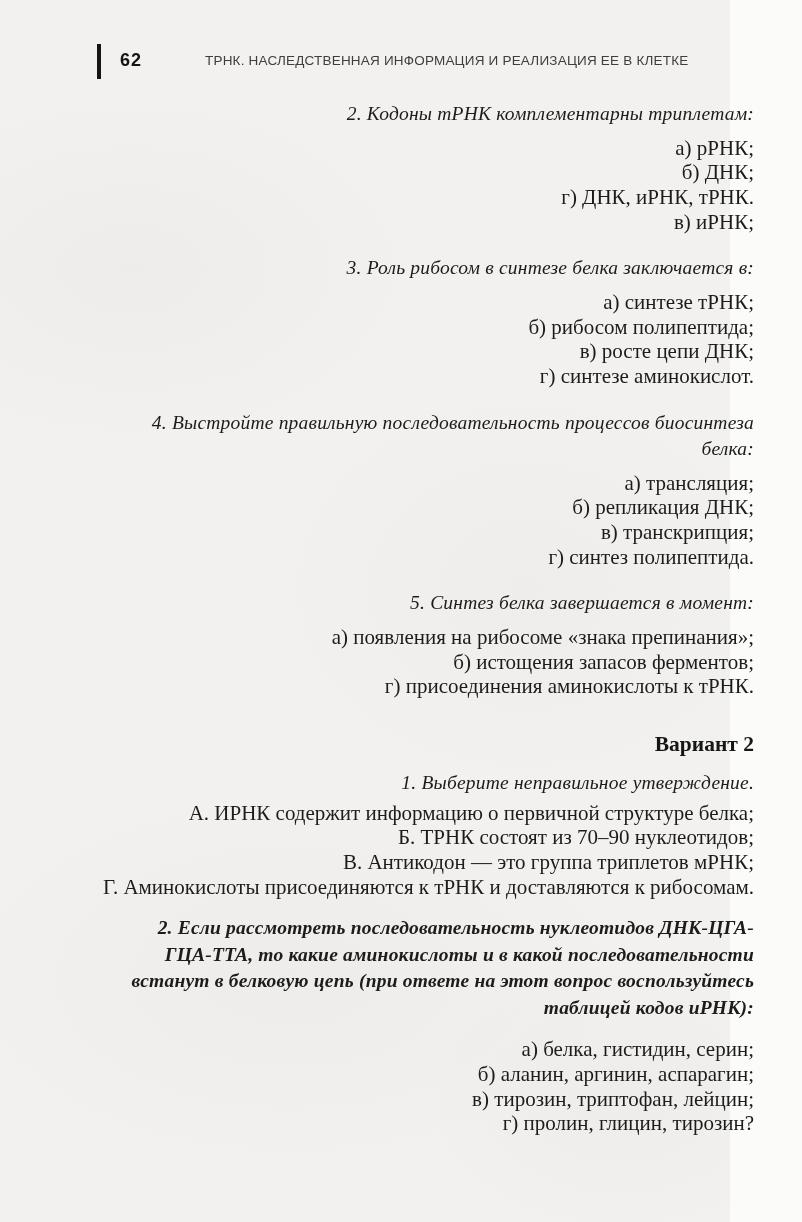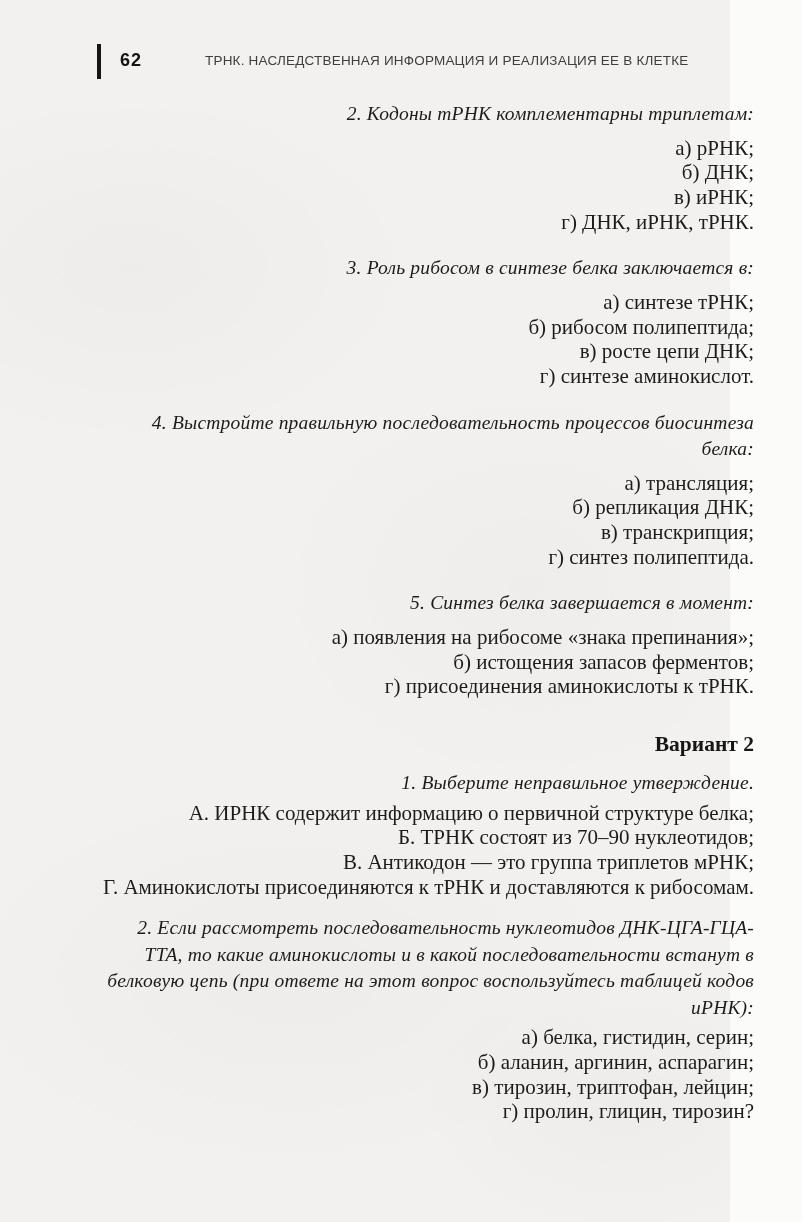--- a/index.html
+++ b/index.html
@@ -82,39 +82,39 @@
   .option.caps { text-indent: 14px; }
   .variant-heading {
     margin: 33px 0 13px 0;
     font-family: Liberation Serif, serif;
     font-weight: bold;
     font-size: 21.5px;
     color: #161616;
   }
   .v2q1 .prompt { margin-bottom: 4px; }
   .v2q2 { padding-top: 16px; }
-  .v2q2 .prompt { margin-bottom: 4px; }
+  .v2q2 .prompt { margin-bottom: 16px; font-weight: bold; }
 </style>
 </head>
 <body>
 
 <div class="page">
 
   <div class="head-bar"></div>
   <div class="page-number">62</div>
   <div class="running-title">ТРНК. НАСЛЕДСТВЕННАЯ ИНФОРМАЦИЯ И РЕАЛИЗАЦИЯ ЕЕ В КЛЕТКЕ</div>
 
   <div class="content">
 
     <div class="question first">
       <p class="prompt">2. Кодоны тРНК комплементарны триплетам:</p>
       <p class="option">а) рРНК;</p>
       <p class="option">б) ДНК;</p>
+      <p class="option">г) ДНК, иРНК, тРНК.</p>
       <p class="option">в) иРНК;</p>
-      <p class="option">г) ДНК, иРНК, тРНК.</p>
     </div>
 
     <div class="question">
       <p class="prompt">3. Роль рибосом в синтезе белка заключается в:</p>
       <p class="option">а) синтезе тРНК;</p>
       <p class="option">б) рибосом полипептида;</p>
       <p class="option">в) росте цепи ДНК;</p>
       <p class="option">г) синтезе аминокислот.</p>
     </div>
 

